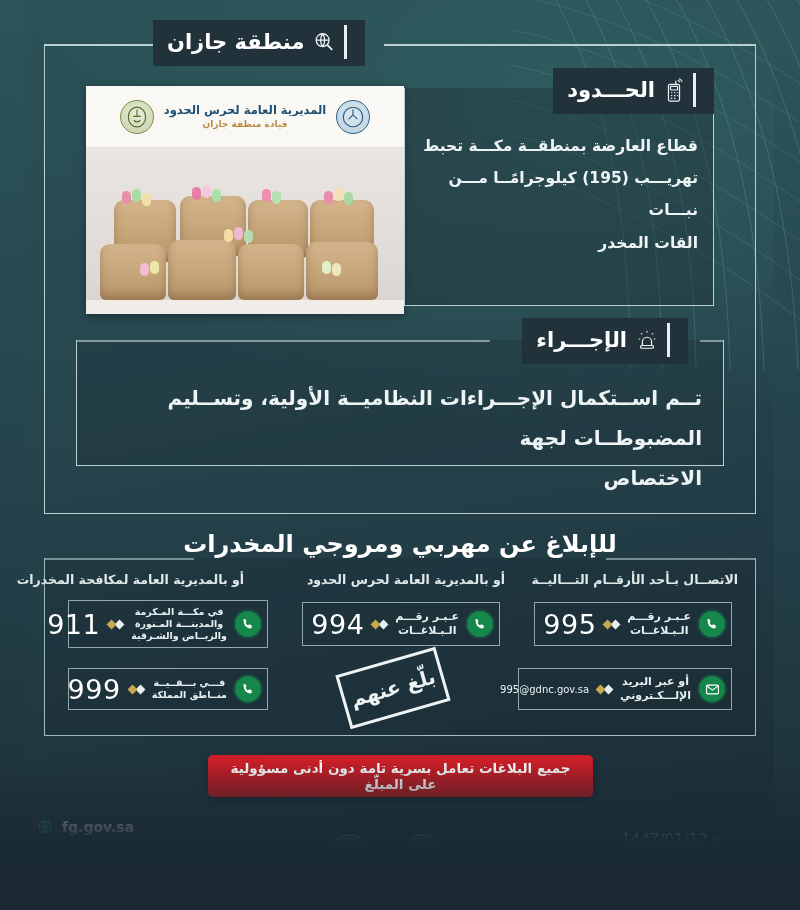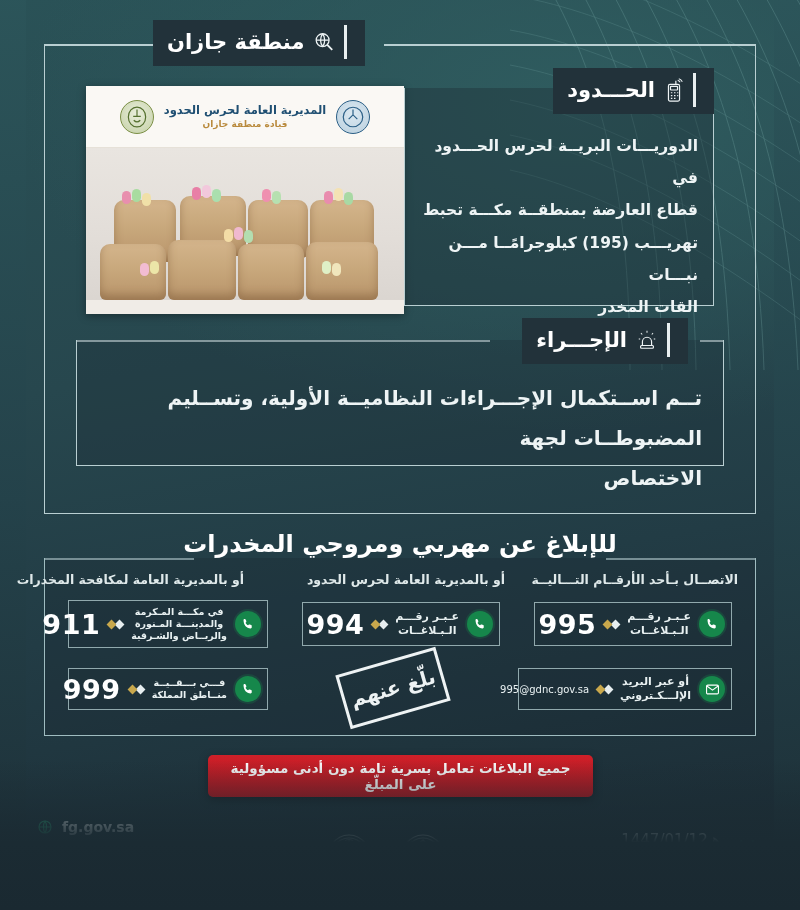--- a/index.html
+++ b/index.html
@@ -145,21 +145,21 @@
     padding:5px 6px 5px 10px; background:rgba(26,43,51,.25);
   }
   .cbadge {
     width:26px; height:26px; border-radius:50%; background:#16874b;
     display:flex; align-items:center; justify-content:center; flex:0 0 26px;
     box-shadow:0 0 0 2px rgba(22,135,75,.25);
   }
   .clabel { color:#e9f1f2; font-size:11px; font-weight:700; line-height:1.3;
             text-align:center; white-space:nowrap; }
   .clabel.sm { font-size:9.5px; line-height:1.28; }
-  .cnum { color:#fff; font-size:27px; font-weight:700; letter-spacing:.5px;
+  .cnum { color:#fff; font-size:27px; font-weight:400; letter-spacing:.5px;
           direction:ltr; margin-right:auto; padding-left:6px; }
   .cmail { color:#eaf2f3; font-size:10px; direction:ltr; margin-right:auto; padding-left:4px;}
   .diamond { display:flex; align-items:center; gap:1px; }
   .diamond i { display:block; width:7px; height:7px; background:#c9a84c; transform:rotate(45deg); }
   .diamond i.w { background:#e7eef0; }
 
   #card911 { right:532px; top:600px; width:200px; height:48px; }
   #card999 { right:532px; top:668px; width:200px; height:42px; }
   #card994 { right:300px; top:602px; width:198px; height:44px; }
   #card995 { right:68px;  top:602px; width:198px; height:44px; }
@@ -305,21 +305,20 @@
         <rect x="4" y="7" width="12" height="18" rx="1.6"></rect>
         <rect x="6.2" y="9" width="7.6" height="4" rx="0.6"></rect>
         <path d="M6.6 16h1.6M10 16h1.6M13.4 16h1.2M6.6 19h1.6M10 19h1.6M13.4 19h1.2M6.6 22h1.6M10 22h1.6"></path>
         <path d="M12 7V3"></path>
         <path d="M14 2.4a4 4 0 0 1 2.6 2.2M15.2 0.8a6 6 0 0 1 3.8 3.2" stroke-width="1.1"></path>
       </svg>
     </span>
     <span>الحـــدود</span>
   </div>
   <div id="event-text">
-    <div>الدوريـــات البريــة لحرس الحـــدود في</div>
     <div>قطاع العارضة بمنطقــة مكـــة تحبط</div>
     <div>تهريـــب (195) كيلوجرامًــا مـــن نبـــات</div>
     <div class="last">القات المخدر</div>
   </div>
 
   <div id="proc-top-l"></div>
   <div id="proc-top-r"></div>
   <div id="proc-box"></div>
   <div id="proc-chip" class="chip">
     <span class="chip-bar"></span>

